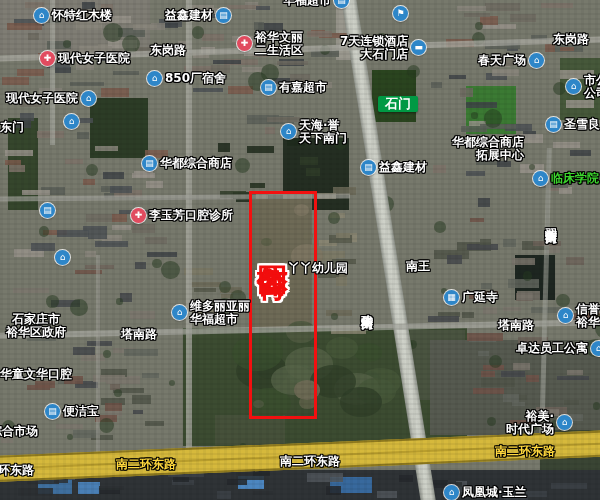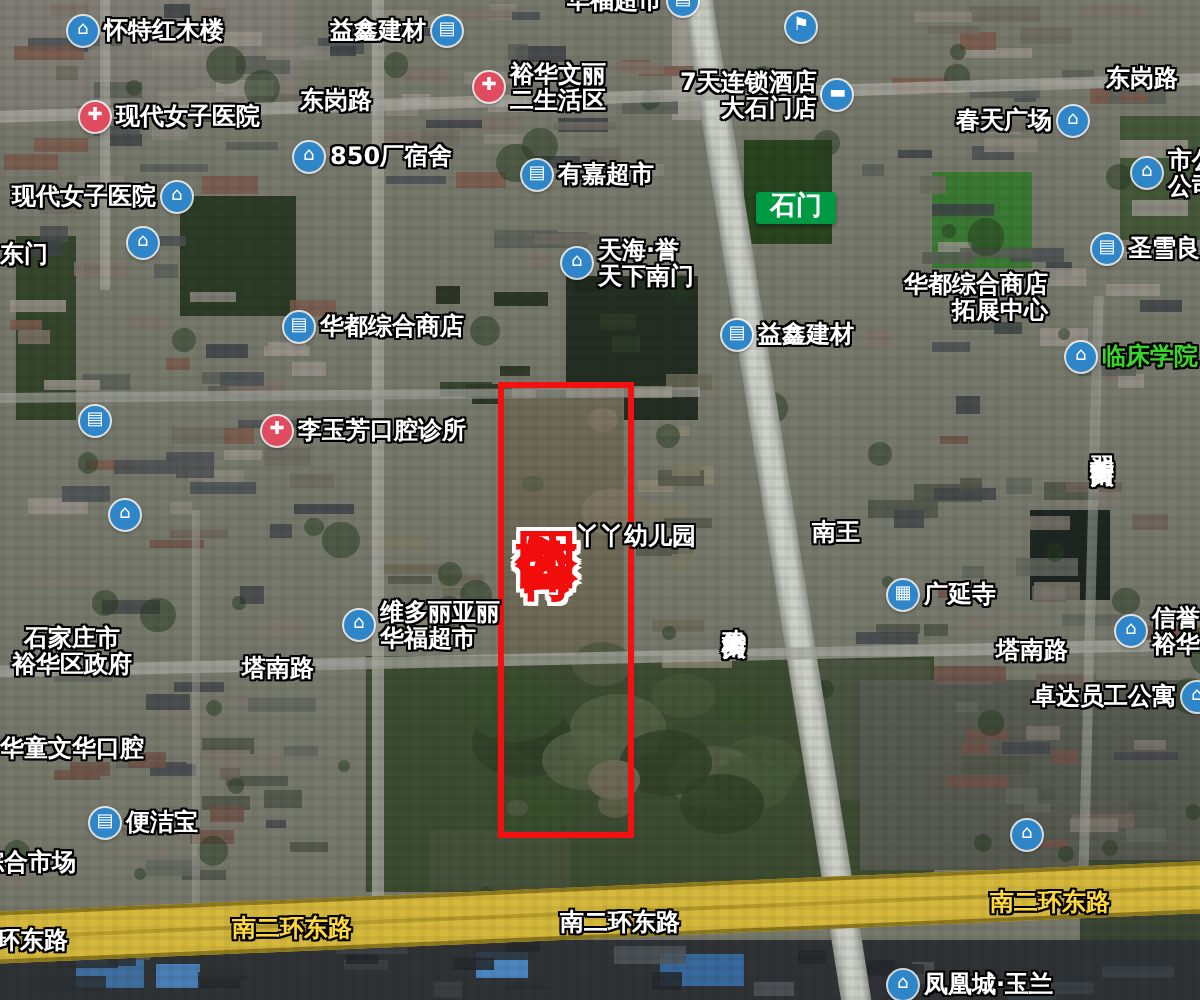--- a/index.html
+++ b/index.html
@@ -687,20 +687,24 @@
       <div class="txt">
         <div>便洁宝</div>
       </div>
     </div>
     <div class="lbl kind-poi" style="left: -10px; top: 425px;">
       <div class="txt">
         <div>综合市场</div>
       </div>
     </div>
     <div class="lbl kind-poi al-right" style="left: 506px; top: 410px;">
+      <div class="txt">
+        <div>裕美·</div>
+        <div>时代广场</div>
+      </div>
       <span class="icon blue">⌂</span>
     </div>
     <div class="lbl kind-road" style="left: -2px; top: 464px;">
       <div class="txt">
         <div>环东路</div>
       </div>
     </div>
     <div class="lbl kind-road_yellow" style="left: 116px; top: 458px;">
       <div class="txt">
         <div>南二环东路</div>

